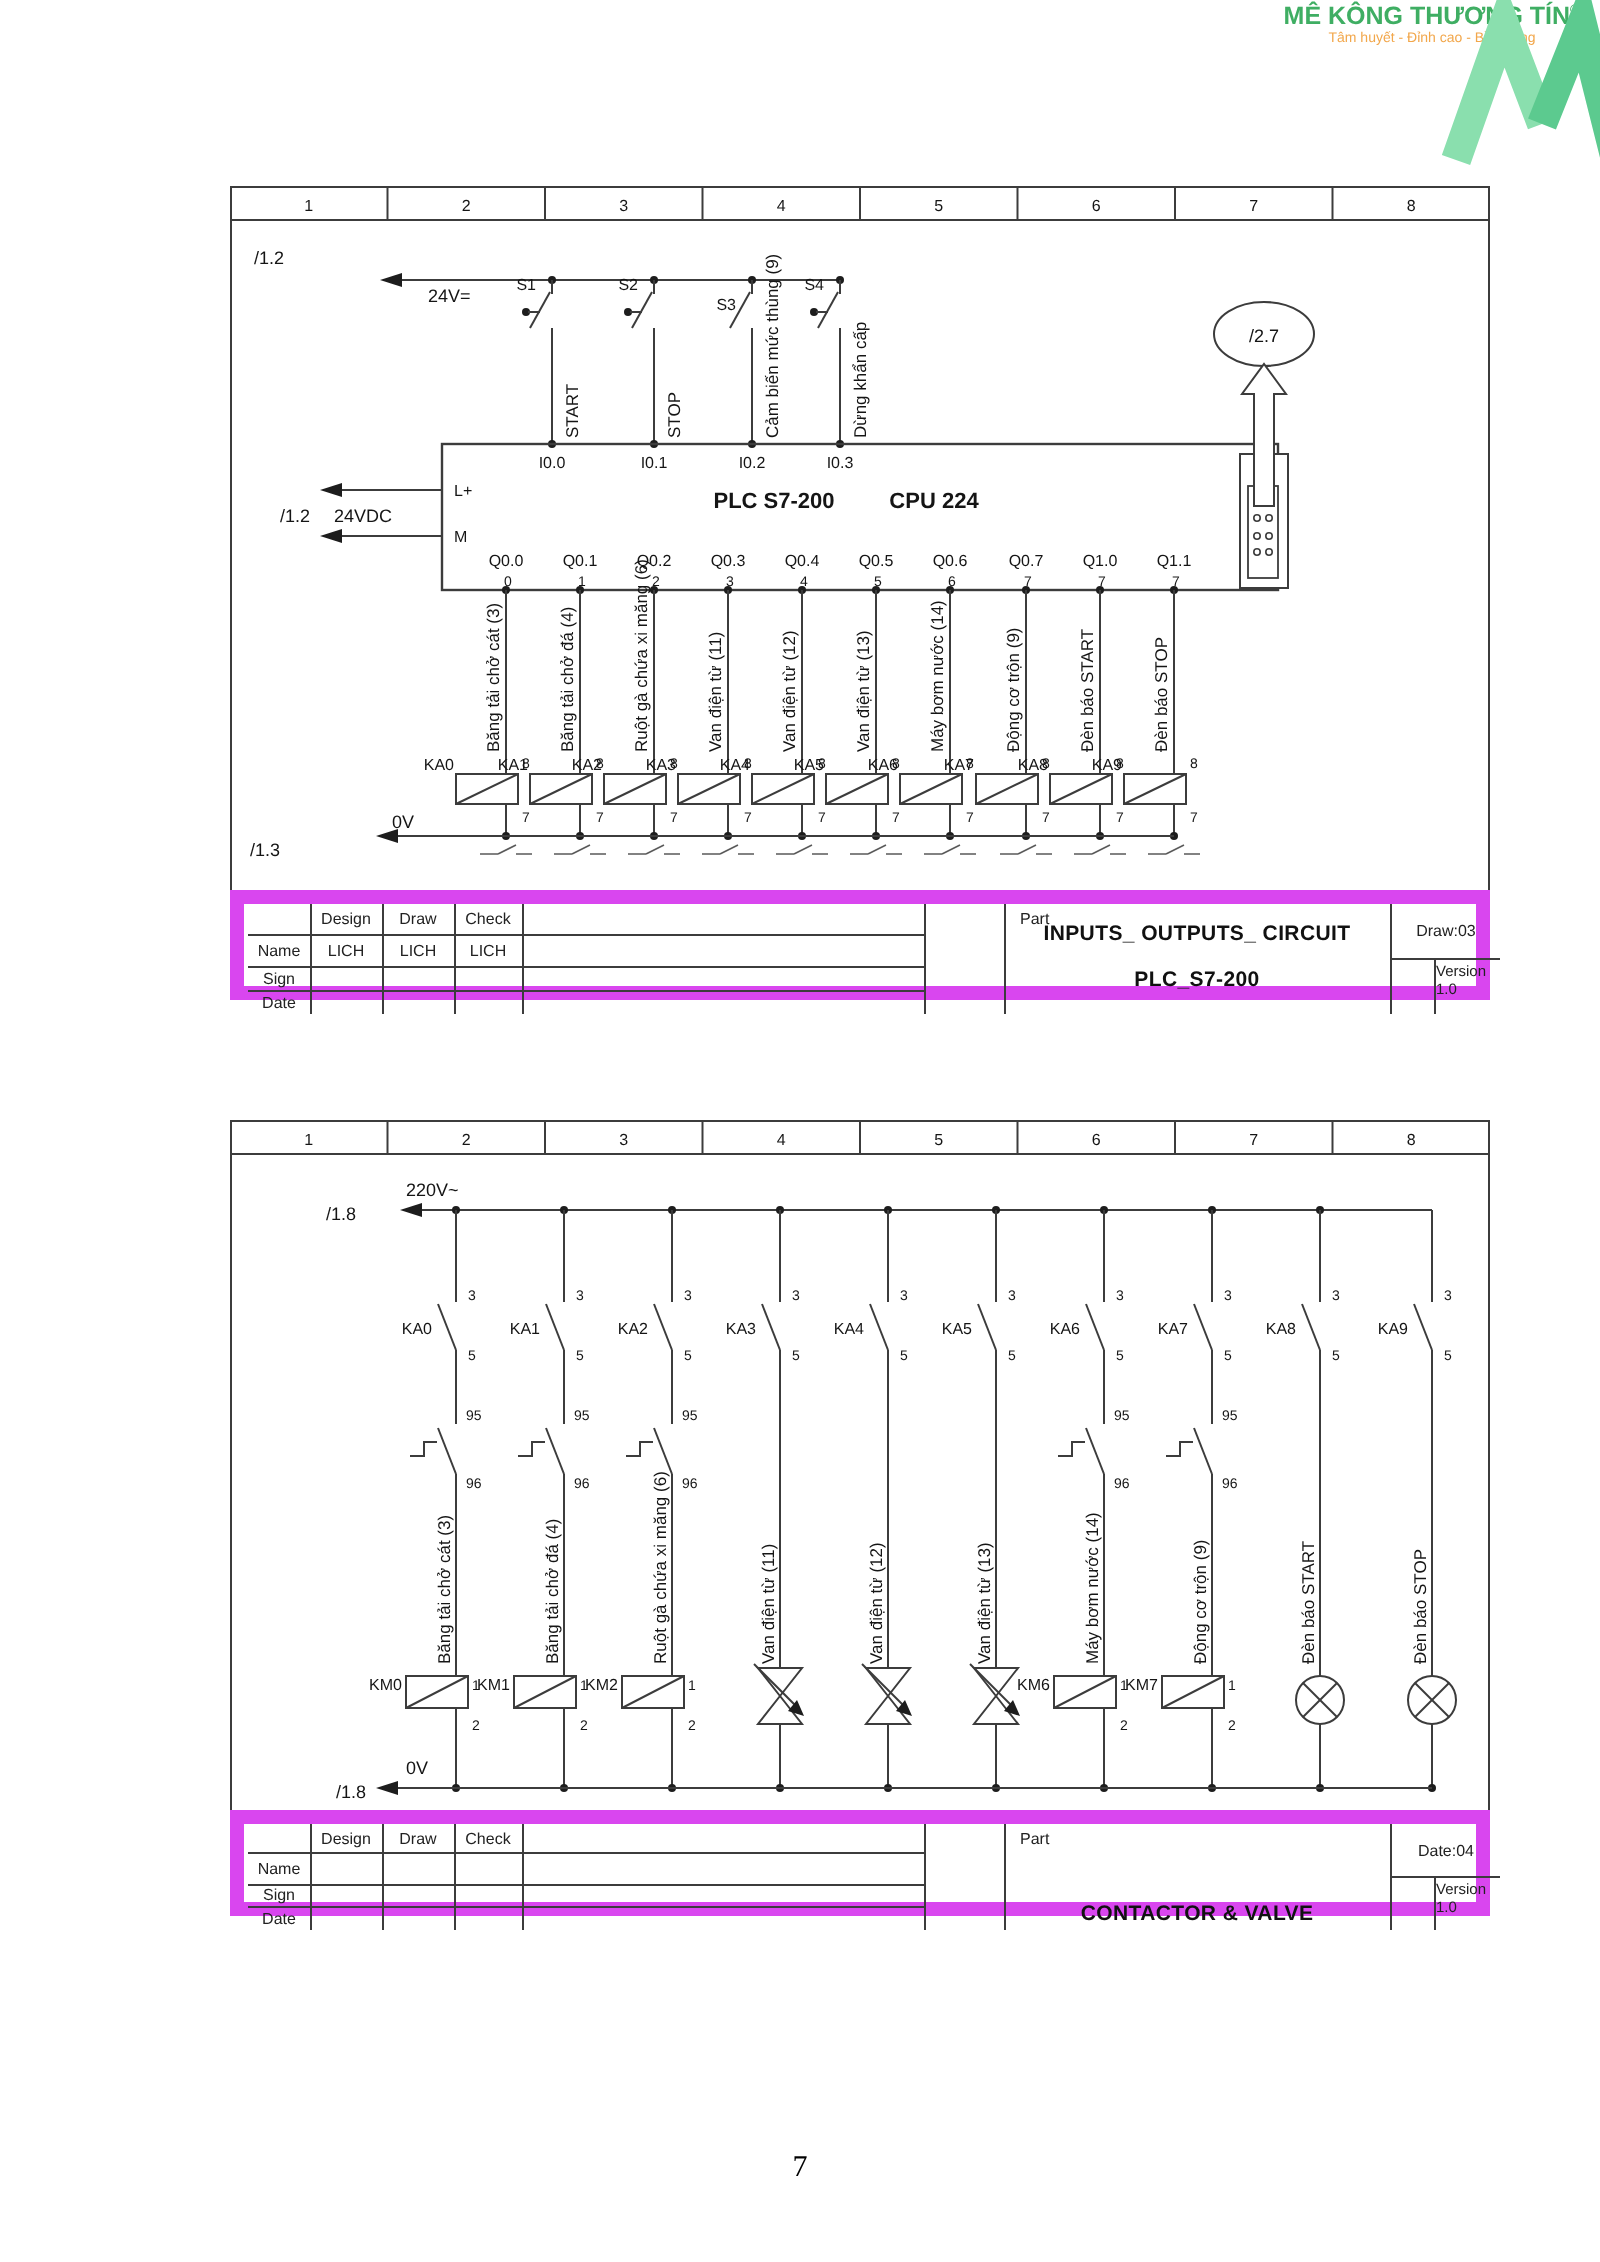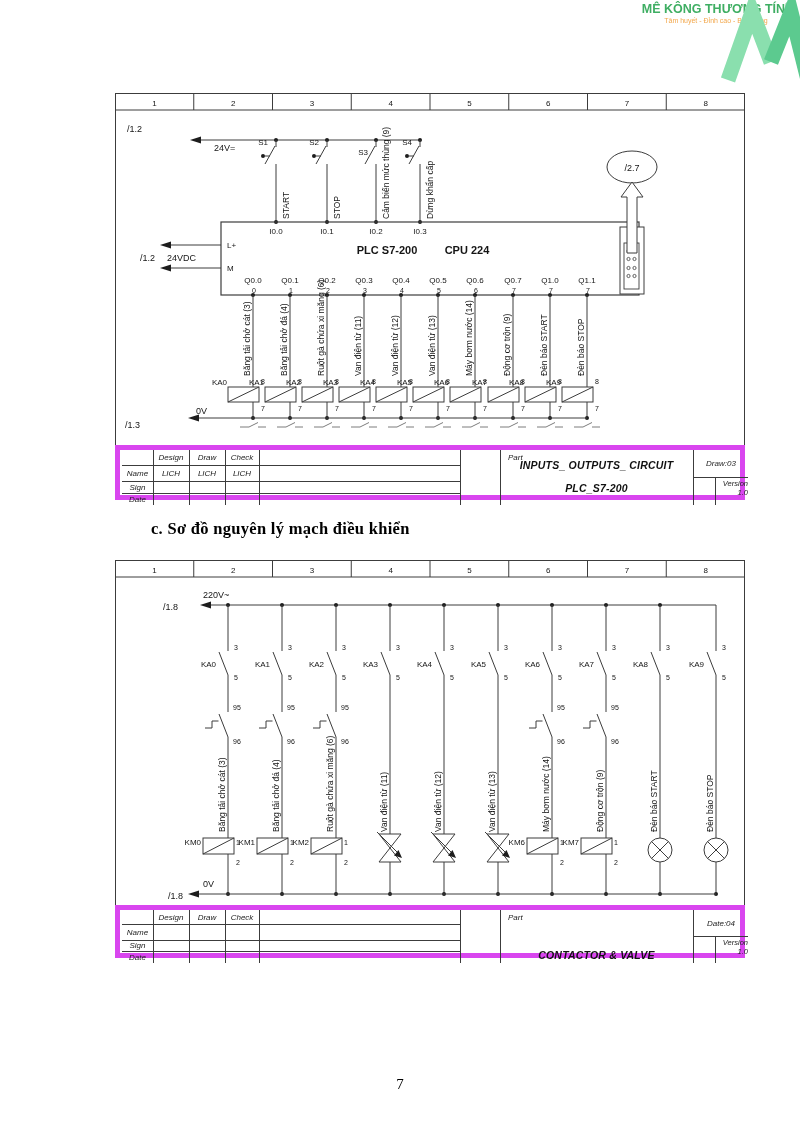--- a/index.html
+++ b/index.html
@@ -11,28 +11,28 @@
            font-weight:bold;font-size:16.5px;color:#000;letter-spacing:.3px;}
   .pageno{position:absolute;left:350px;top:1076px;width:100px;text-align:center;
           font-family:"Liberation Serif",serif;font-size:15px;color:#000;}
   
   .logo{position:absolute;left:633px;top:2px;width:166px;text-align:center;z-index:5;}
   .logo .brand{font-size:12.5px;font-weight:bold;line-height:1.05;}
   .logo .brand sup{font-size:7px;}
   .logo .tagline{font-size:7px;margin-top:1px;}
   
   .tblock{position:absolute;left:115px;width:630px;box-sizing:border-box;
-          border:5px solid #d946ef;background:transparent;font-style:italic;}
+          border:7px solid #d946ef;background:transparent;}
   .tb-cell{position:absolute;box-sizing:border-box;font-size:8px;color:#222;
            display:flex;align-items:center;justify-content:center;white-space:nowrap;}
   .tb-vline,.tb-hline{position:absolute;background:#3c3c3c;}
   .tb-part-label{position:absolute;font-size:8px;color:#222;}
   .tb-part-line{position:absolute;font-weight:bold;font-size:10.5px;color:#111;
                 text-align:center;letter-spacing:.2px;}
-  .tb-version{position:absolute;font-size:7.5px;color:#222;text-align:right;line-height:1.25;}
+  .tb-version{position:absolute;font-size:7.5px;color:#222;text-align:left;line-height:1.25;}
 </style>
 </head>
 <body>
 
 <div class="page">
 
   <div class="logo">
     <svg width="104" height="82" viewBox="0 0 104 82">
       <polyline id="ribbon1" points="12,78 36,10 55,60" fill="none" stroke-width="15" stroke="#8adfae"></polyline>
       <polyline id="ribbon2" points="55,60 75,10 92,78" fill="none" stroke-width="15" stroke="#5cca8f"></polyline>
@@ -329,21 +329,20 @@
       <div class="tb-part-line" style="left: 381px; top: 32px; width: 191px;">PLC_S7-200</div>
       <div class="tb-hline" style="left: 573px; top: 27px; height: 1px; width: 55px;"></div>
       <div class="tb-vline" style="left: 595px; top: 27px; width: 1px; height: 28px;"></div>
       <div class="tb-cell" style="left: 574px; top: 0px; width: 54px; height: 27px;">Draw:03</div>
       <div class="tb-version" style="left: 596px; top: 29px; width: 32px;">
         <div>Version</div>
         <div>1.0</div>
       </div>
     </div>
 
-  <div class="heading">c. Sơ đồ nguyên lý mạch điều khiển</div>
 
   <svg id="svg2" style="left:115px;top:560px" width="630" height="398" viewBox="0 0 630 398">
       <g>
         <rect x="0.5" y="0.5" width="629" height="397" fill="none" stroke="#3c3c3c" stroke-width="1"></rect>
         <line x1="0" y1="17" x2="630" y2="17" stroke="#3c3c3c" stroke-width="1"></line>
         <text x="39.375" y="12.5" font-size="8" text-anchor="middle">1</text>
         <line x1="78.75" y1="0" x2="78.75" y2="17" stroke="#3c3c3c" stroke-width="1"></line>
         <text x="118.125" y="12.5" font-size="8" text-anchor="middle">2</text>
         <line x1="157.5" y1="0" x2="157.5" y2="17" stroke="#3c3c3c" stroke-width="1"></line>
         <text x="196.875" y="12.5" font-size="8" text-anchor="middle">3</text>

